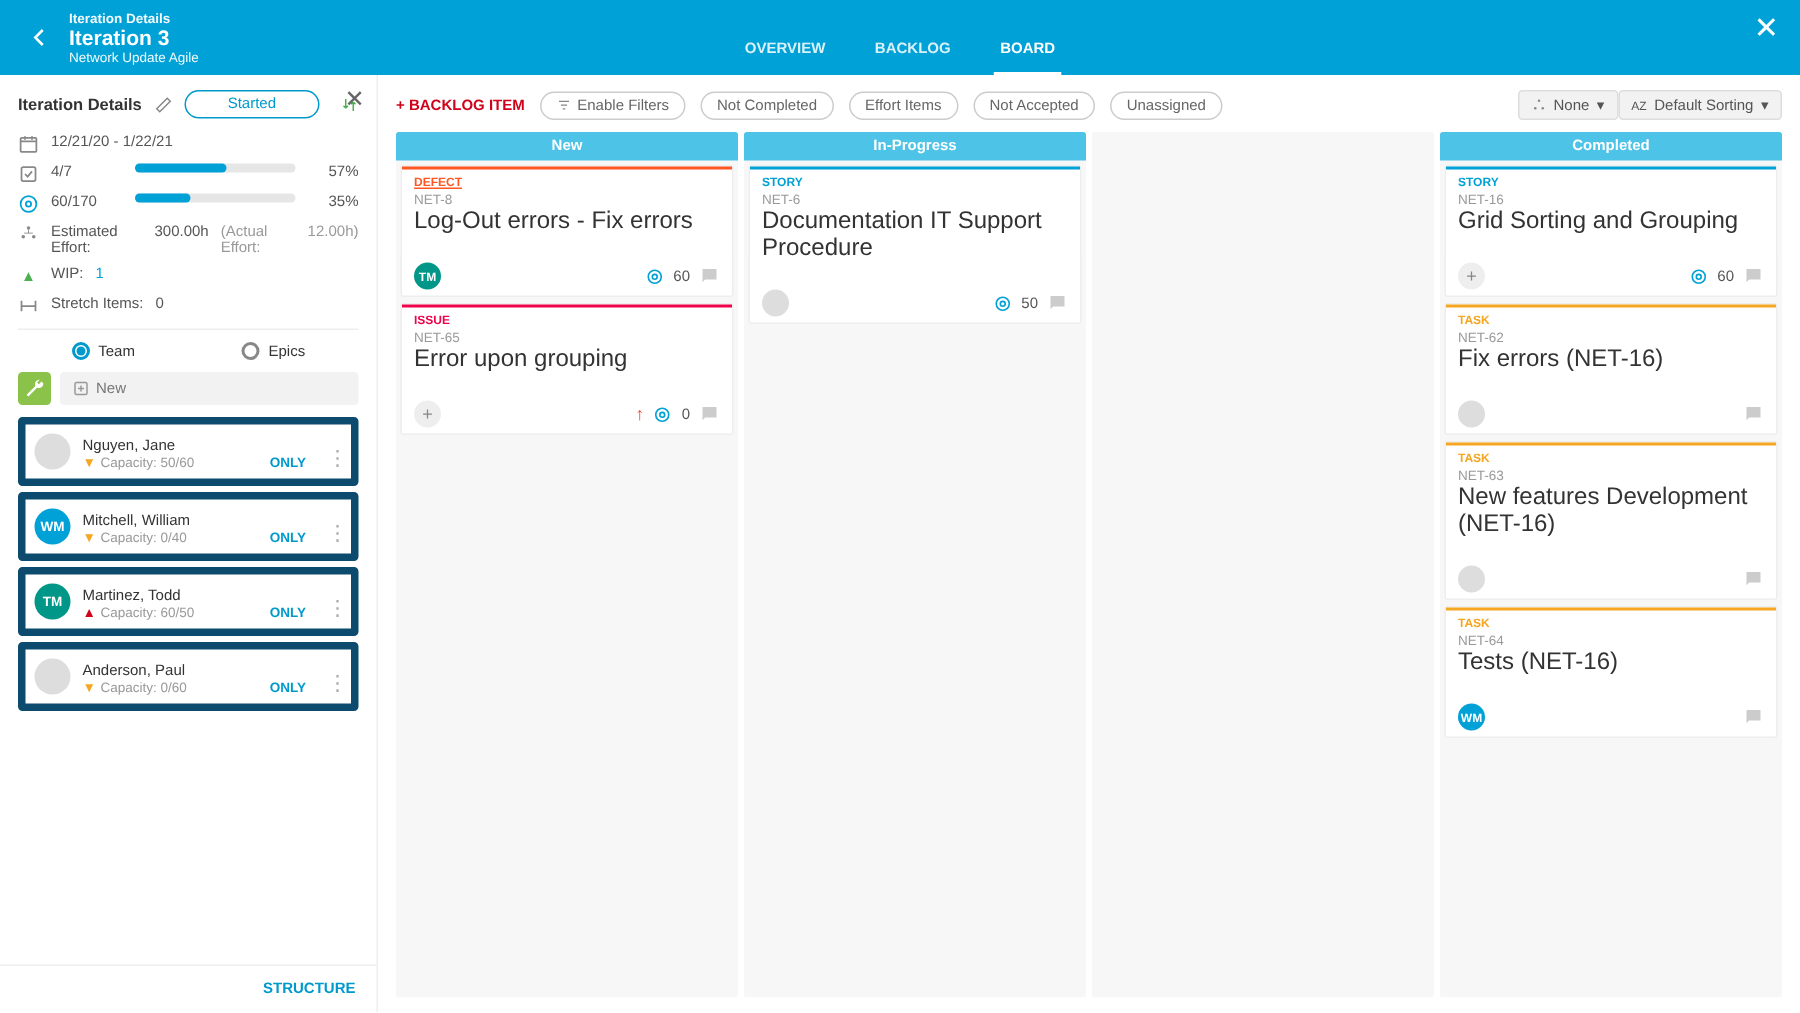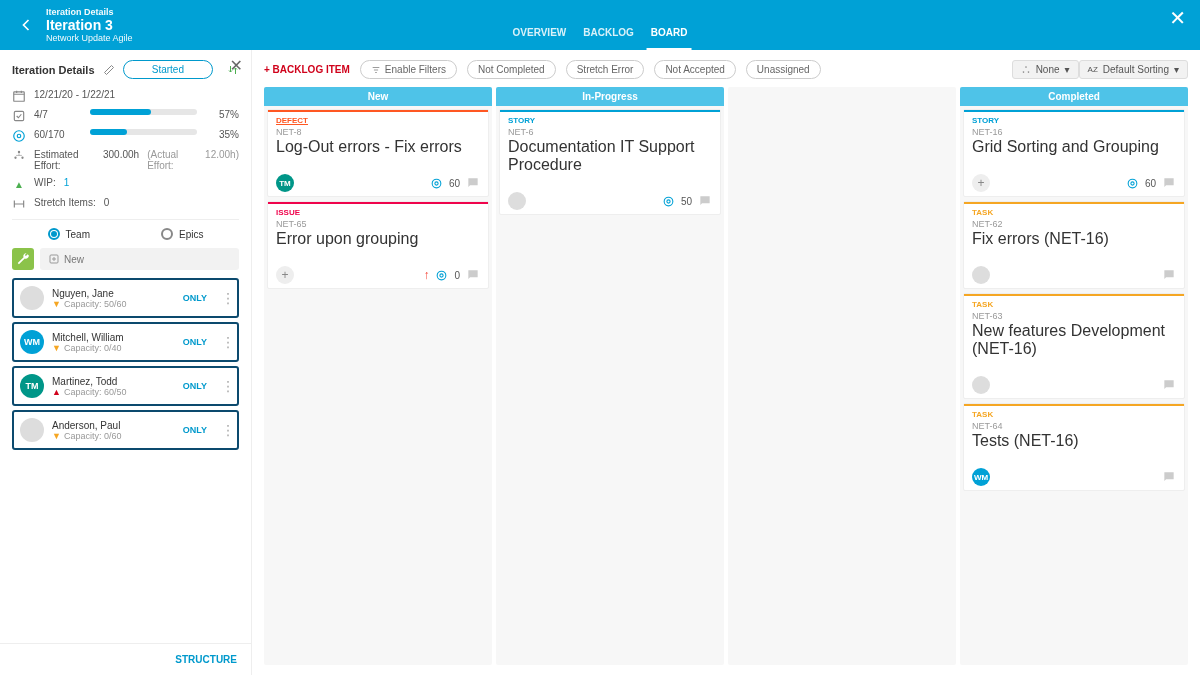--- a/index.html
+++ b/index.html
@@ -5,21 +5,21 @@
 * { box-sizing: border-box; margin: 0; padding: 0; font-family: Arial, Helvetica, sans-serif; }
 body { background: #fff; font-size: 11px; color: #333; overflow: hidden; }
 
 
 .header { background: #00a1d6; color: #fff; height: 50px; display: flex; align-items: center; padding: 0 16px; position: relative; }
 .back-icon { width: 20px; height: 20px; margin-right: 10px; cursor: pointer; }
 .header-left { display: flex; flex-direction: column; }
 .header-breadcrumb { font-size: 9px; opacity: 0.95; font-weight: 600; }
 .header-title { font-size: 14px; font-weight: 600; }
 .header-sub { font-size: 9px; opacity: 0.95; }
-.header-tabs { position: absolute; left: 50%; transform: translateX(-50%); bottom: 0; display: flex; gap: 9px; }
+.header-tabs { position: absolute; left: 50%; transform: translateX(-50%); bottom: 0; display: flex; gap: 25px; }
 .header-tab { padding: 8px 4px 10px; font-size: 10px; font-weight: 600; cursor: pointer; border-bottom: 2px solid transparent; color: #fff; opacity: 0.85; }
 .header-tab.active { border-bottom-color: #fff; opacity: 1; }
 .header-close { position: absolute; right: 14px; top: 6px; font-size: 20px; cursor: pointer; color: #fff; }
 
 
 .main { display: flex; height: calc(100vh - 50px); }
 .sidebar { width: 252px; border-right: 1px solid #eee; display: flex; flex-direction: column; position: relative; background: #fff; }
 .sidebar-close { position: absolute; right: 8px; top: 6px; font-size: 16px; color: #666; cursor: pointer; }
 .sidebar-content { padding: 10px 12px; }
 .sidebar-title-row { display: flex; align-items: center; gap: 8px; margin-bottom: 10px; }
@@ -40,21 +40,21 @@
 .radio-row { display: flex; justify-content: space-around; margin: 8px 0; }
 .radio-opt { display: flex; align-items: center; gap: 6px; font-size: 10px; cursor: pointer; }
 .radio-outer { width: 12px; height: 12px; border: 2px solid #888; border-radius: 50%; display: inline-flex; align-items: center; justify-content: center; }
 .radio-outer.sel { border-color: #0099cc; }
 .radio-inner { width: 6px; height: 6px; border-radius: 50%; background: #0099cc; }
 
 .newrow { display: flex; gap: 6px; margin-bottom: 8px; }
 .wrench { width: 22px; height: 22px; background: #8BC34A; border-radius: 3px; display: flex; align-items: center; justify-content: center; color: #fff; cursor: pointer; }
 .new-btn { flex: 1; background: #f2f2f2; border-radius: 3px; padding: 4px 8px; display: flex; align-items: center; gap: 4px; color: #777; font-size: 10px; cursor: pointer; }
 
-.member-card { border: 2px solid #0c4a6e; border-radius: 3px; padding: 6px; display: flex; align-items: center; gap: 8px; margin-bottom: 4px; background: #fff; }
+.member-card { border: 5px solid #0c4a6e; border-radius: 3px; padding: 6px; display: flex; align-items: flex-end; gap: 8px; margin-bottom: 4px; background: #fff; }
 .avatar { width: 24px; height: 24px; border-radius: 50%; display: flex; align-items: center; justify-content: center; font-size: 9px; font-weight: 700; color: #fff; }
 .member-info { display: flex; flex-direction: column; }
 .member-name { font-size: 10px; color: #333; }
 .member-cap { font-size: 9px; color: #999; display: flex; align-items: center; gap: 3px; }
 .cap-warn { color: #f5a623; }
 .cap-alert { color: #d0021b; }
 .only-btn { margin-left: auto; color: #0099cc; font-size: 9px; font-weight: 700; cursor: pointer; }
 .member-more { margin-left: 6px; color: #aaa; font-size: 14px; cursor: pointer; width: 10px; text-align: center; }
 
 .sidebar-footer { margin-top: auto; padding: 10px 14px; text-align: right; color: #0099cc; font-size: 10px; font-weight: 700; border-top: 1px solid #eee; cursor: pointer; }
@@ -278,21 +278,21 @@
   <div class="content">
     <div class="toolbar">
       <span class="add-backlog">+ BACKLOG ITEM</span>
       <span class="filter-btn">
         <svg width="10" height="10" viewBox="0 0 24 24" fill="none" stroke="#888" stroke-width="2">
             <path d="M4 6h16M7 12h10M10 18h4"></path>
           </svg>
         <span>Enable Filters</span>
       </span>
       <span class="pill">Not Completed</span>
-      <span class="pill">Stretch Error</span>
+      <span class="pill">Effort Items</span>
       <span class="pill">Not Accepted</span>
       <span class="pill">Unassigned</span>
       <div class="toolbar-right">
         <div class="group-btn">
           <svg width="10" height="10" viewBox="0 0 24 24" fill="#888">
               <circle cx="12" cy="5" r="2"></circle>
               <circle cx="6" cy="17" r="2"></circle>
               <circle cx="18" cy="17" r="2"></circle>
             </svg>
           <span>None</span>

